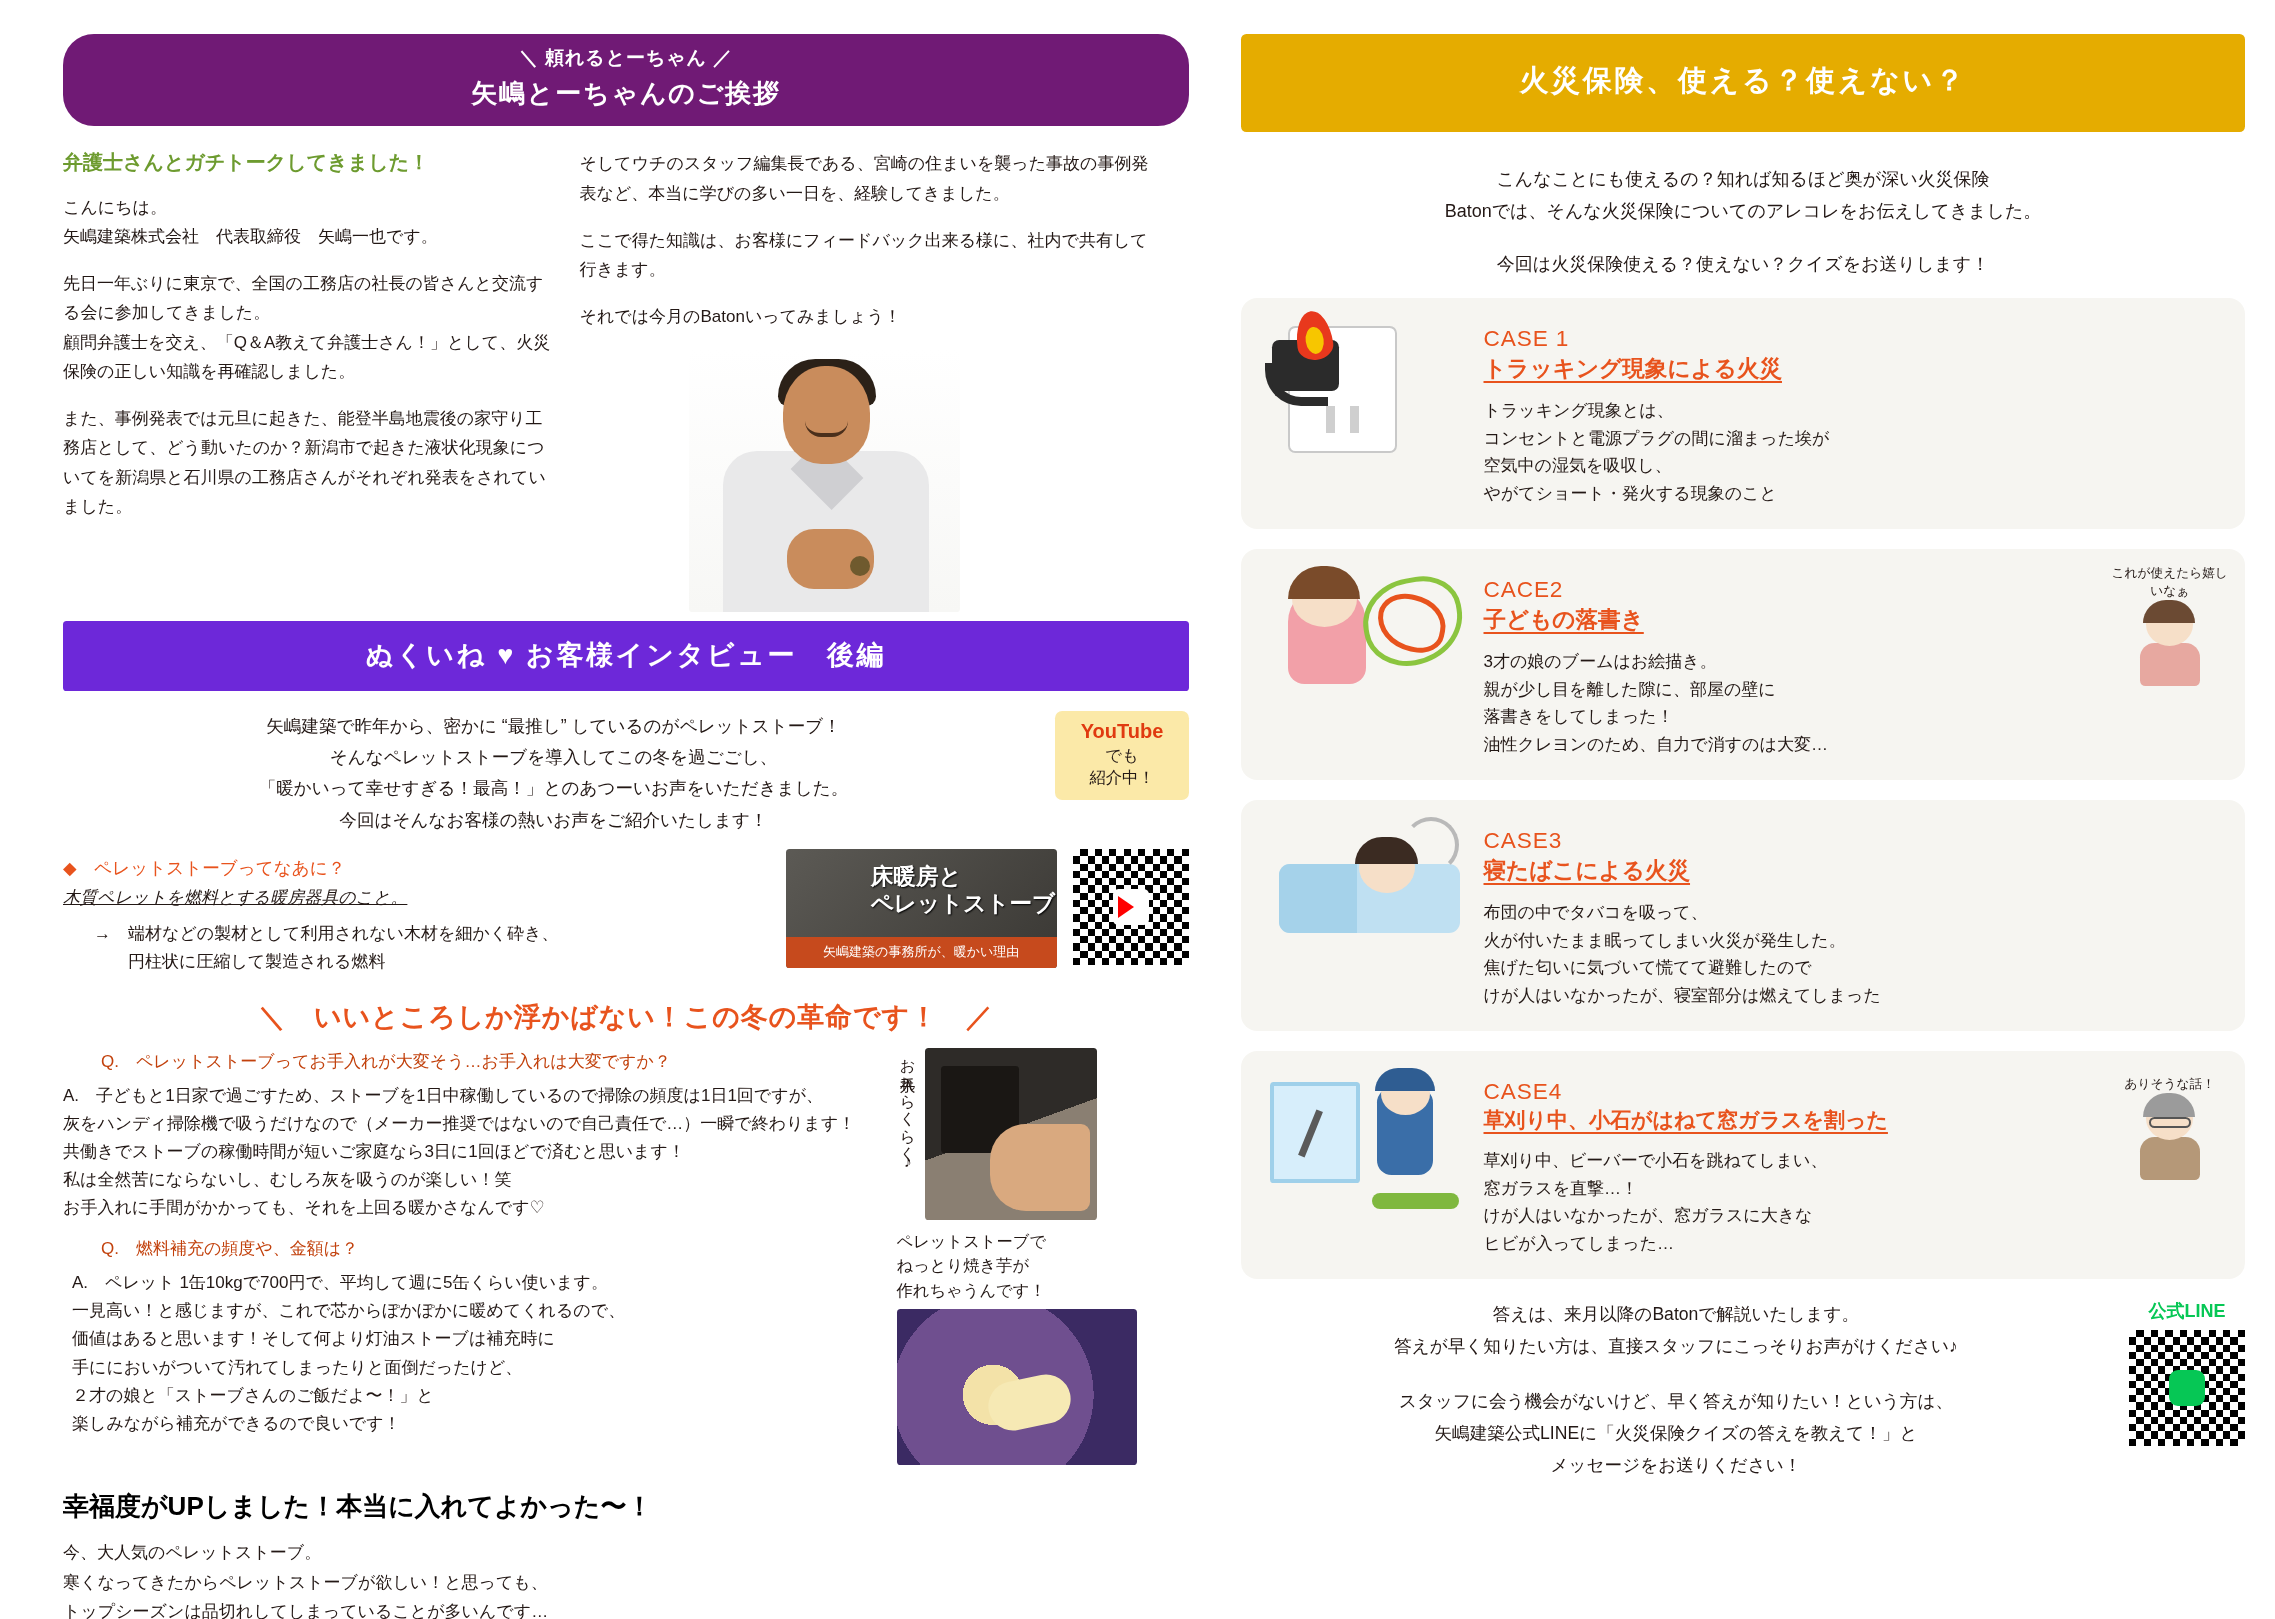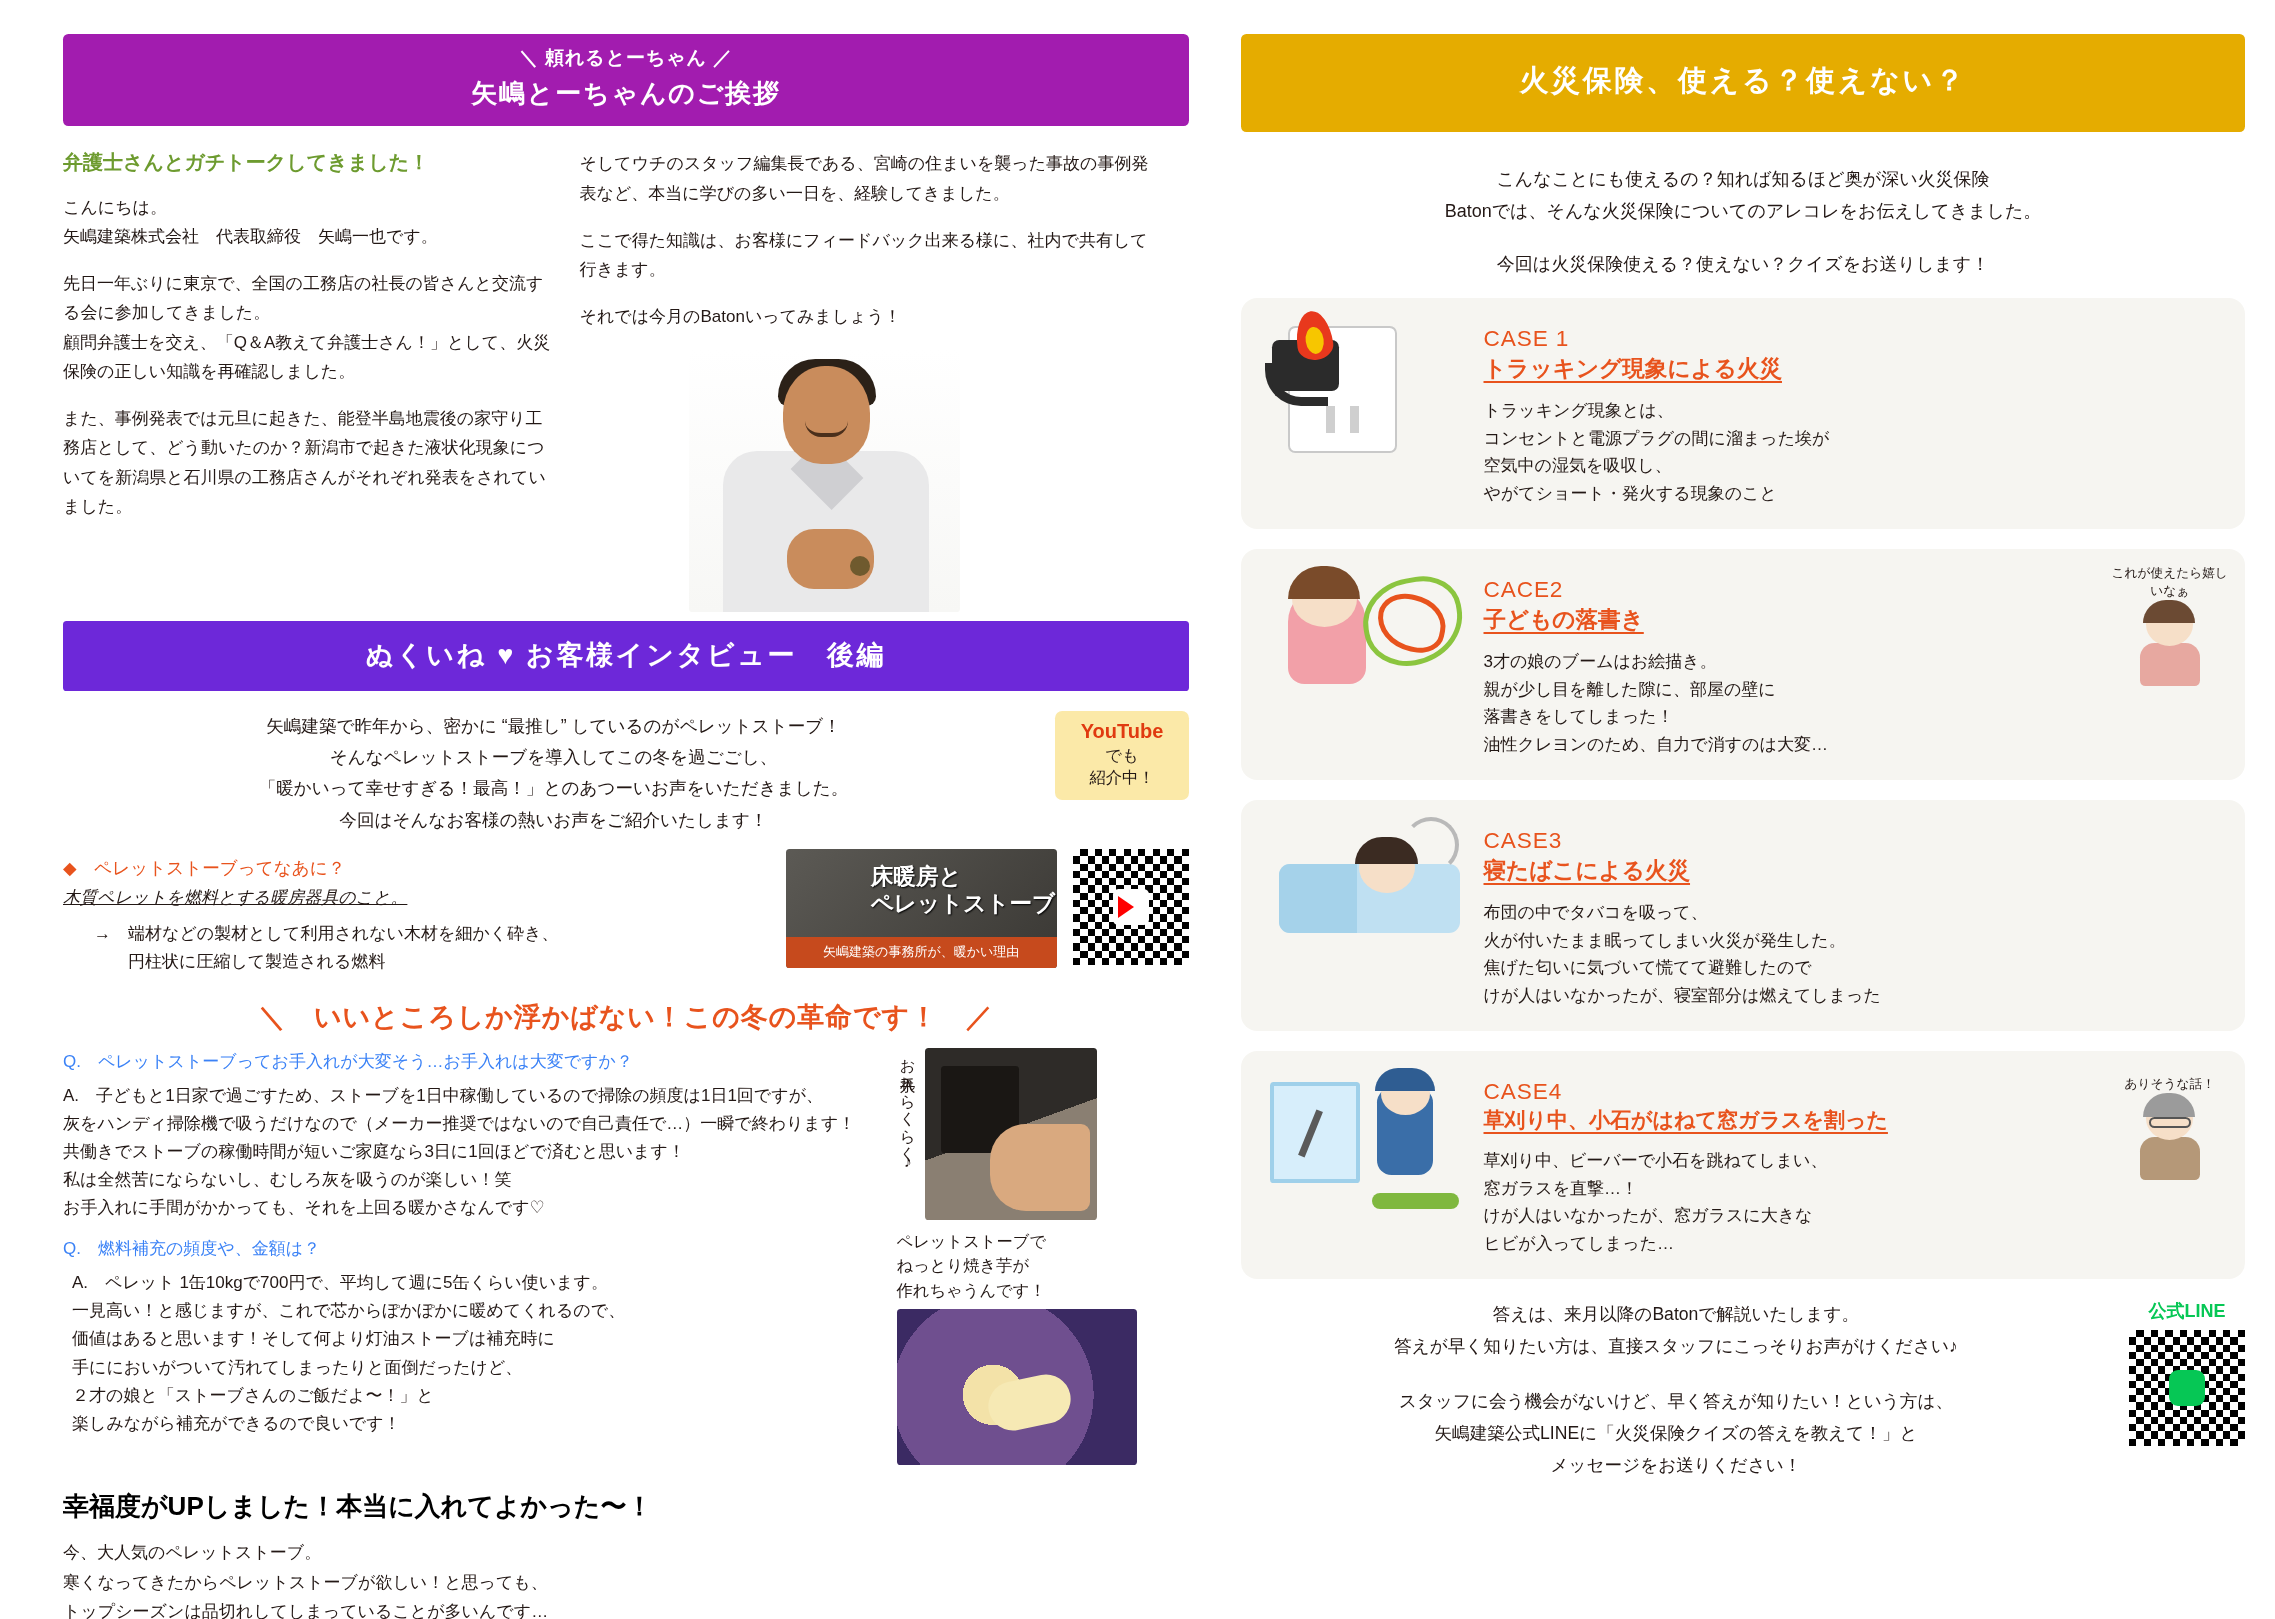--- a/index.html
+++ b/index.html
@@ -23,21 +23,21 @@
   .col-left { width: 1126px; flex: none; position: relative; }
   .col-right { width: 1004px; flex: none; position: relative; }
 
   
   .band {
     border-radius: 5.4px;
     text-align: center;
     color: #fff;
     padding: 11px 0 14.5px;
   }
-  .band.green { background: #a21caf; }
+  .band.green { background: #701a75; border-radius: 31px; }
   .band.yellow { background: #e5ac00; padding: 27px 16px 31px; }
   .band.orange { background: #6d28d9; padding: 16.3px 0 18px; border-radius: 3.6px; }
   .band-sub {
     font-size: 19px; letter-spacing: 0.9px; margin-bottom: 5.4px; font-weight: bold;
   }
   .band-title {
     font-size: 26px; font-weight: bold; letter-spacing: 1.8px;
   }
   .band.yellow .band-title { font-size: 29px; letter-spacing: 2.7px; }
   .band.orange .band-title { font-size: 27px; letter-spacing: 2.7px; }
@@ -134,21 +134,21 @@
   .qr .play {
     position: absolute; left: 45px; top: 47px; width: 0; height: 0; z-index: 2;
     border-left: 16.3px solid #ff0000; border-top: 11px solid transparent; border-bottom: 11px solid transparent;
   }
 
   .revolution {
     text-align: center; font-size: 27px; font-weight: bold; color: #e8531d;
     margin: 22px 0 12.7px; letter-spacing: 0.9px;
   }
   .qa { font-size: 17px; line-height: 1.66; }
-  .qa .q { color: #3b82f6; margin-bottom: 5.4px; }
+  .qa .q { color: #c2410c; margin-bottom: 5.4px; margin-left: 38px; }
   .qa .a { margin-bottom: 12.7px; }
 
   .qa-wrap { display: flex; gap: 14.5px; }
   .qa-main { width: 819px; }
   .side-photos { width: 240px; }
   .vtext {
     writing-mode: vertical-rl; font-size: 15.4px; line-height: 1.5;
     height: 172px; margin-right: 5.4px;
   }
   .ph-stove {

